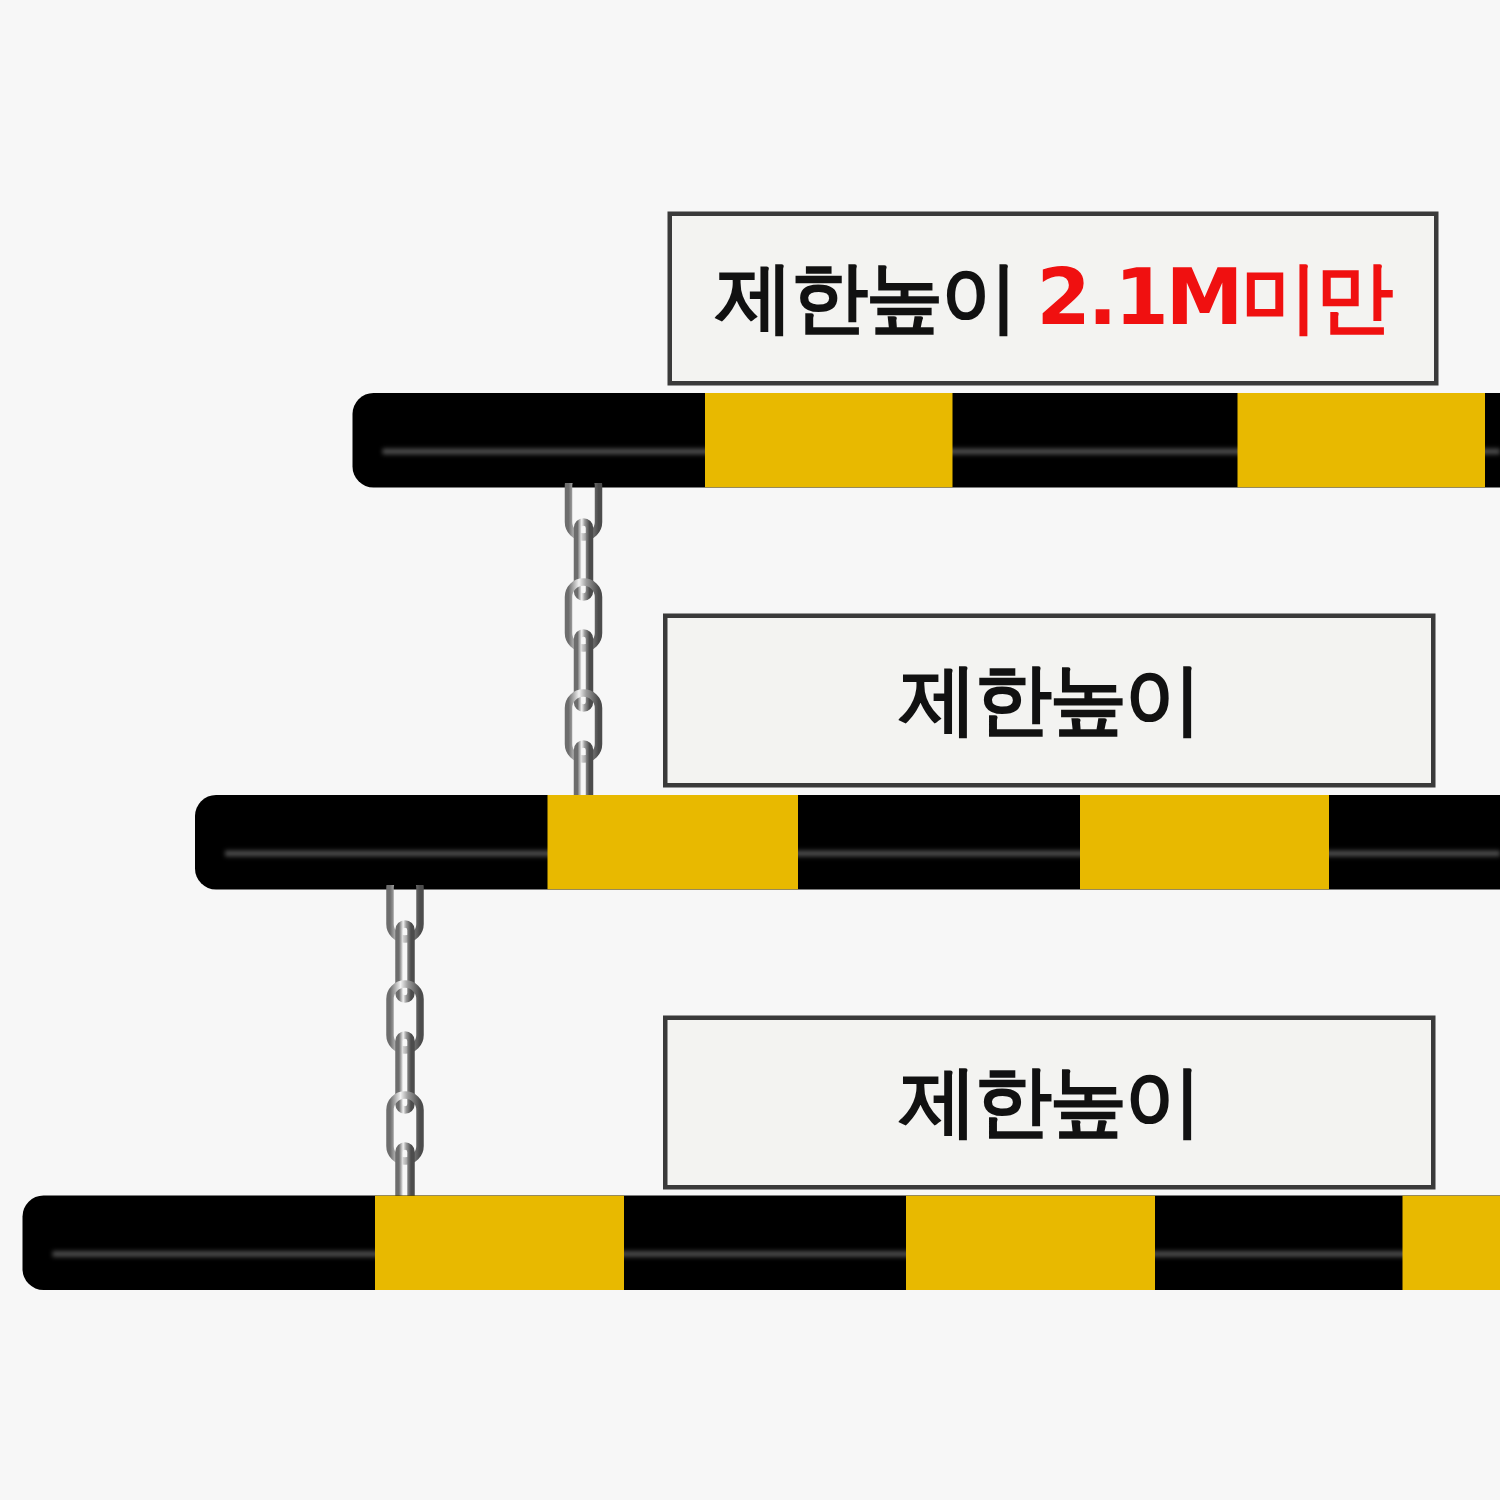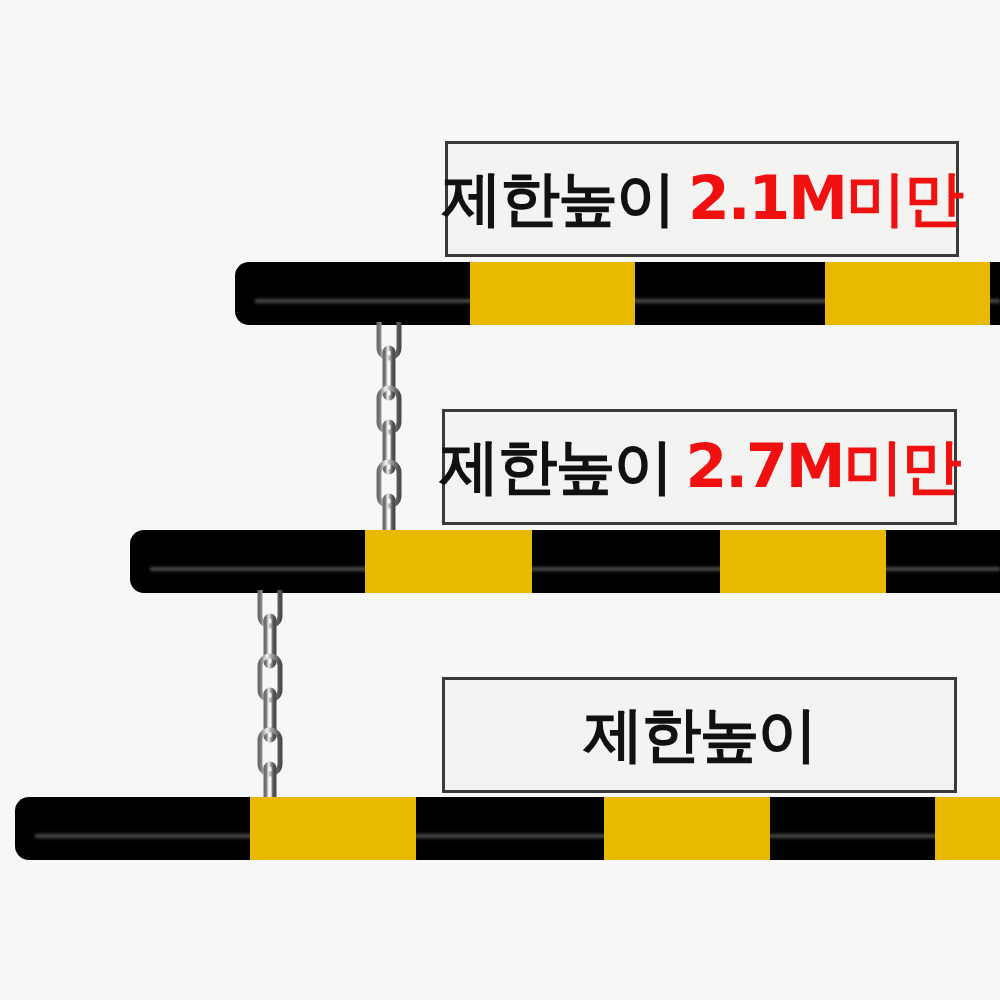--- a/index.html
+++ b/index.html
@@ -1,20 +1,20 @@
 <!DOCTYPE html>
 <html><head>
 <meta charset="utf-8">
 <style>
   html,body{margin:0;padding:0;}
   body{width:1000px;height:1000px;background:#f7f7f7;position:relative;overflow:hidden;font-family:"DejaVu Sans","Liberation Sans",sans-serif;}
   .bar{position:absolute;height:63px;background:#000;border-radius:14px 0 0 14px;overflow:hidden;}
   .stripe{position:absolute;top:0;height:100%;background:#e8b900;}
   .shine{position:absolute;top:36px;height:6px;left:20px;right:0;background:linear-gradient(to bottom,rgba(90,90,90,0),rgba(110,110,110,0.9),rgba(90,90,90,0));filter:blur(1.5px);}
-  .sign{position:absolute;height:116px;background:#f3f3f1;border:3px solid #3a3a3a;box-sizing:border-box;display:flex;align-items:center;justify-content:center;font-weight:bold;font-size:60px;letter-spacing:-2px;white-space:nowrap;}
+  .sign{position:absolute;height:116px;background:#f3f3f1;border:3px solid #3a3a3a;box-sizing:border-box;display:flex;align-items:center;justify-content:center;font-weight:bold;font-size:52px;letter-spacing:-2px;white-space:nowrap;}
   .sign .k{color:#111;}
   .sign .v{color:#f01010;margin-left:14px;}
   .chain{position:absolute;}
 </style>
 </head>
 <body>
 
 <div class="sign" style="left:445px;top:141px;width:514px;">
   <span class="k">제한높이</span>
   <span class="v">2.1M미만</span>
@@ -40,21 +40,20 @@
     <rect x="15" y="26" width="8" height="50" rx="4" stroke-width="5"></rect>
     <rect x="9" y="66" width="20" height="44" rx="10" stroke-width="5"></rect>
     <rect x="15" y="100" width="8" height="50" rx="4" stroke-width="5"></rect>
     <rect x="9" y="140" width="20" height="44" rx="10" stroke-width="5"></rect>
     <rect x="15" y="174" width="8" height="50" rx="4" stroke-width="5"></rect>
   </g>
 </svg>
 
 <div class="sign" style="left:442px;top:409px;width:515px;">
   <span class="k">제한높이</span>
-  <span class="v">2.7M미만</span>
 </div>
 
 <div class="bar" style="left:130px;top:530px;width:870px;">
   <div class="shine"></div>
   <div class="stripe" style="left:235px;width:167px;"></div>
   <div class="stripe" style="left:590px;width:166px;"></div>
 </div>
 
 <svg class="chain" style="left:251px;top:590px;" width="38" height="212" viewBox="0 0 38 212">
   <g fill="none" stroke="url(#steel)">

